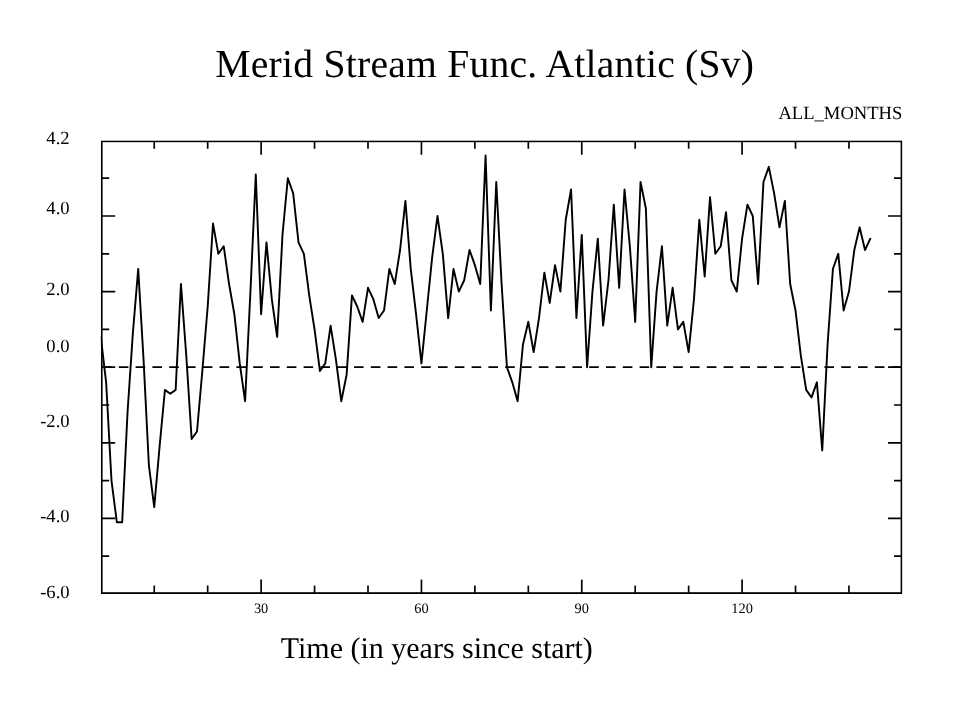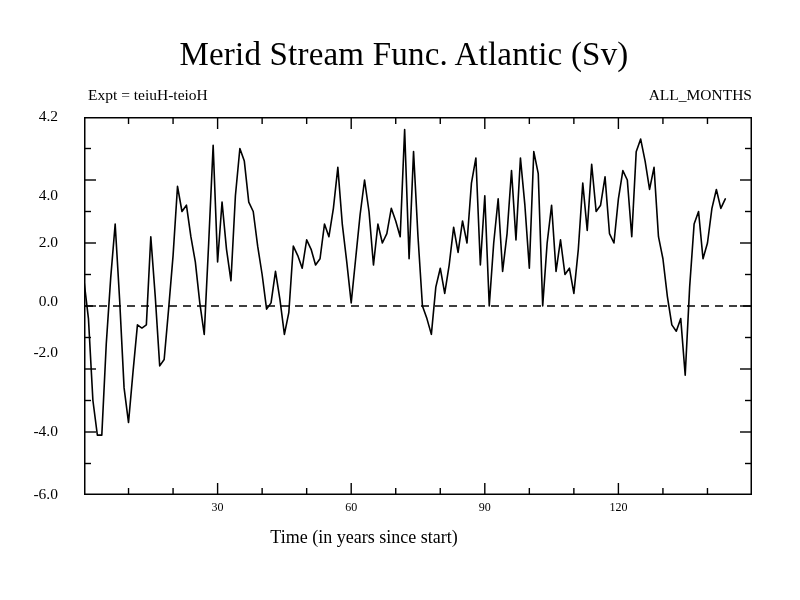--- a/index.html
+++ b/index.html
@@ -25,40 +25,39 @@
   .ylab{
     position:absolute;font-size:15.5px;text-align:right;width:58px;
     right:742px;white-space:nowrap;
   }
   .xlab{
     position:absolute;font-size:12px;text-align:center;width:60px;
     top:500px;
   }
   .xtitle{
     position:absolute;left:0;top:527px;width:728px;text-align:center;
-    font-size:18px;
+    font-size:25px;
   }
 </style>
 </head>
 <body>
 
 <div id="stage">
 
   <div class="title">Merid Stream Func. Atlantic (Sv)</div>
 
-  <div class="sub sub-left">Expt = teiuH-teioH</div>
   <div class="sub sub-right">ALL_MONTHS</div>
 
   <div id="ylabels">
       <div class="ylab" style="top: 485px;">-6.0</div>
       <div class="ylab" style="top: 422px;">-4.0</div>
       <div class="ylab" style="top: 343px;">-2.0</div>
-      <div class="ylab" style="top: 292px;">0.0</div>
+      <div class="ylab" style="top: 280px;">0.0</div>
       <div class="ylab" style="top: 233px; margin-left: 24px;">2.0</div>
-      <div class="ylab" style="top: 186px; margin-left: 29px;">4.0</div>
+      <div class="ylab" style="top: 165px; margin-left: 29px;">4.0</div>
       <div class="ylab" style="top: 107px;">4.2</div>
     </div>
   <div id="xlabels">
       <div class="xlab" style="left: 187.6px;">30</div>
       <div class="xlab" style="left: 321.2px;">60</div>
       <div class="xlab" style="left: 454.8px;">90</div>
       <div class="xlab" style="left: 588.4px;">120</div>
     </div>
 
   <div id="plotwrap">

